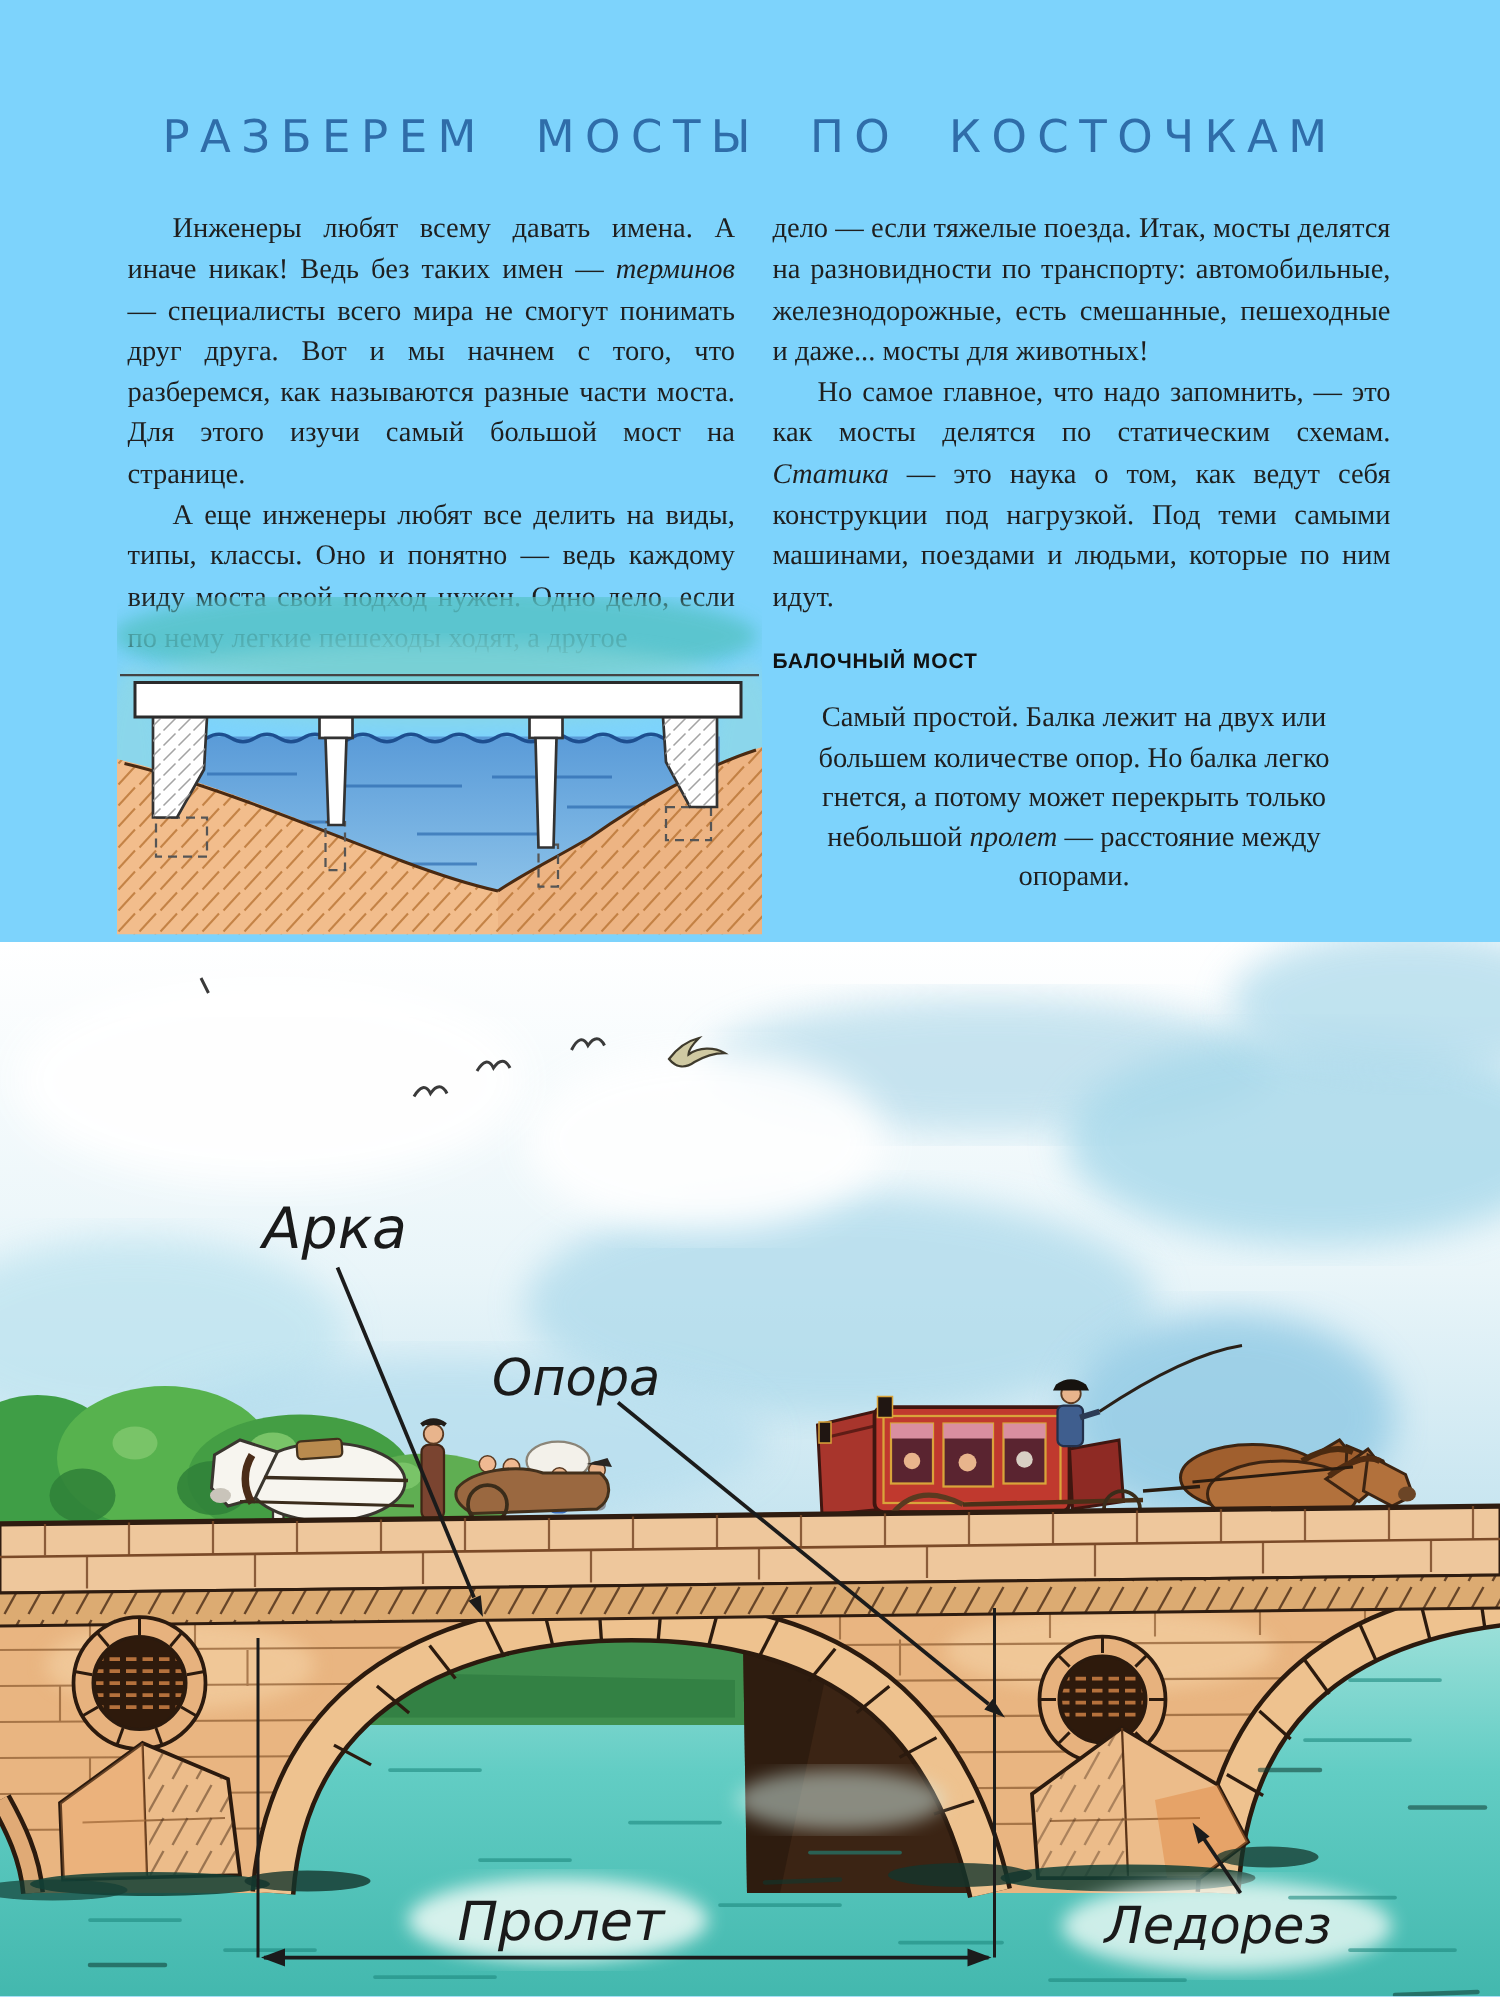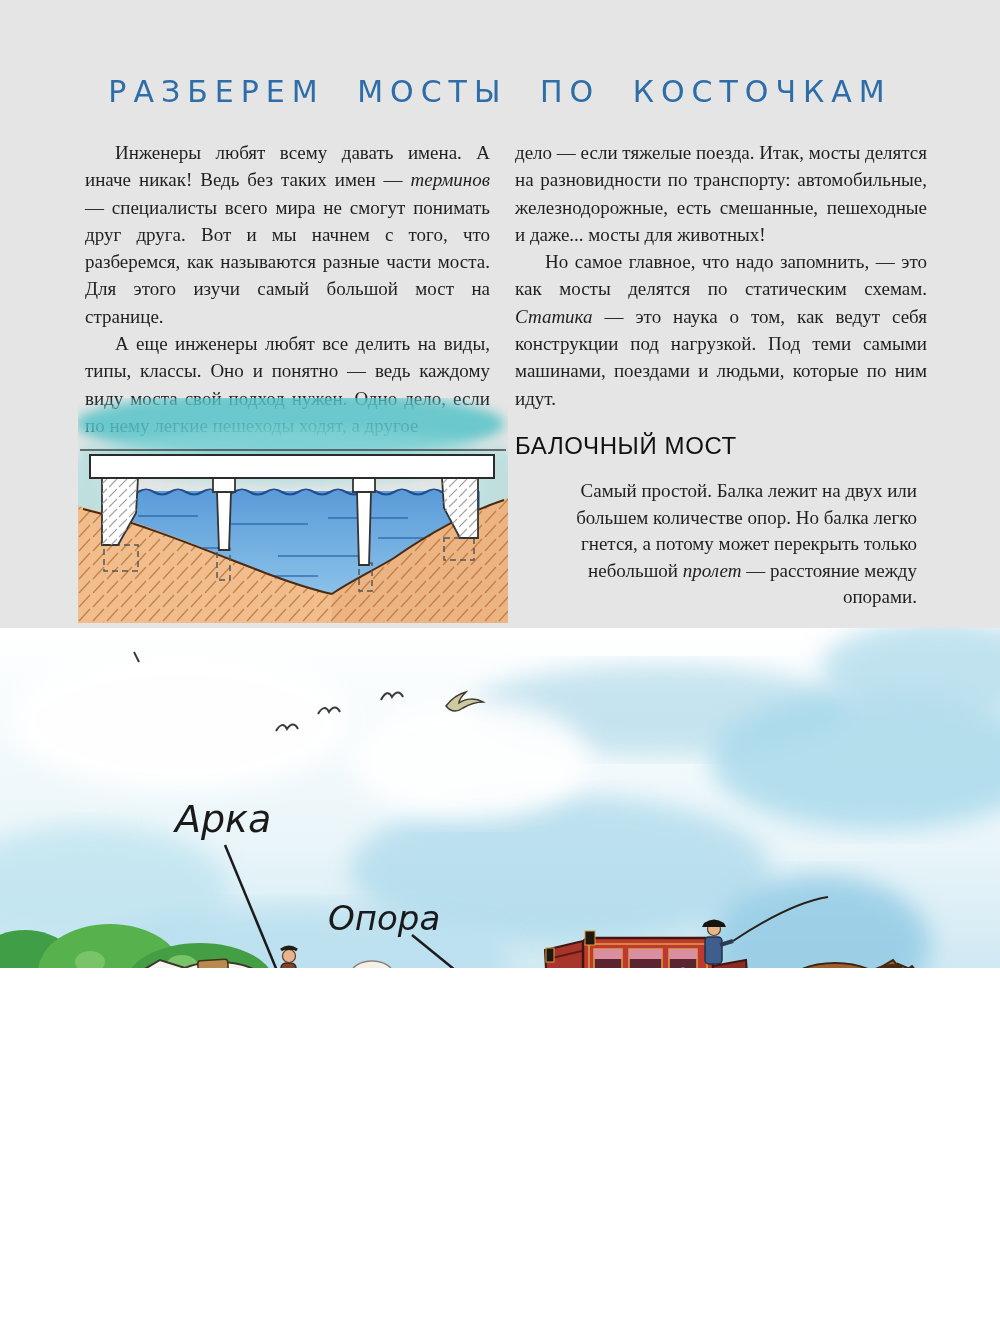--- a/index.html
+++ b/index.html
@@ -1,32 +1,32 @@
 <!DOCTYPE html>
 <html lang="ru"><head>
 <meta charset="utf-8">
 <style>
   html,body{margin:0;padding:0;}
   body{background:#ffffff;}
-  .page{position:relative;width:1000px;height:968px;background:#e5e5e5;overflow:hidden;
+  .page{position:relative;width:1000px;height:1331px;background:#7dd3fc;overflow:hidden;
         font-family:"Liberation Serif", serif;color:#1f1f1f;}
   .title{position:absolute;top:74px;left:0;width:1000px;text-align:center;
          font-family:"DejaVu Sans", sans-serif;font-size:30px;font-weight:500;
          color:#2f6da9;letter-spacing:7px;word-spacing:16px;white-space:nowrap;}
   .col{position:absolute;top:139px;font-size:19px;line-height:27.3px;text-align:justify;
        hyphens:auto;-webkit-hyphens:auto;}
   .col p{margin:0;}
   .col-left{left:85px;width:405px;}
   .col-right{left:515px;width:412px;}
   .indent{text-indent:30px;}
   .ital{font-style:italic;}
   .beam-section{position:absolute;left:515px;top:432px;width:402px;}
   .beam-section h2{margin:0 0 18px 0;font-family:"Liberation Sans", sans-serif;
-                   font-size:24px;font-weight:400;letter-spacing:0.6px;color:#111;}
-  .beam-section p{margin:0;font-size:19px;line-height:26.6px;text-align:right;}
+                   font-size:14px;font-weight:700;letter-spacing:0.6px;color:#111;}
+  .beam-section p{margin:0;font-size:19px;line-height:26.6px;text-align:center;}
   .illu{position:absolute;}
   #beam-illu{left:78px;top:398px;}
   #bridge-scene{left:0;top:628px;}
   .hand{font-family:"DejaVu Sans", sans-serif;font-style:italic;fill:#1a1a1a;}
 </style>
 </head>
 <body>
 
 <div class="page">
 

